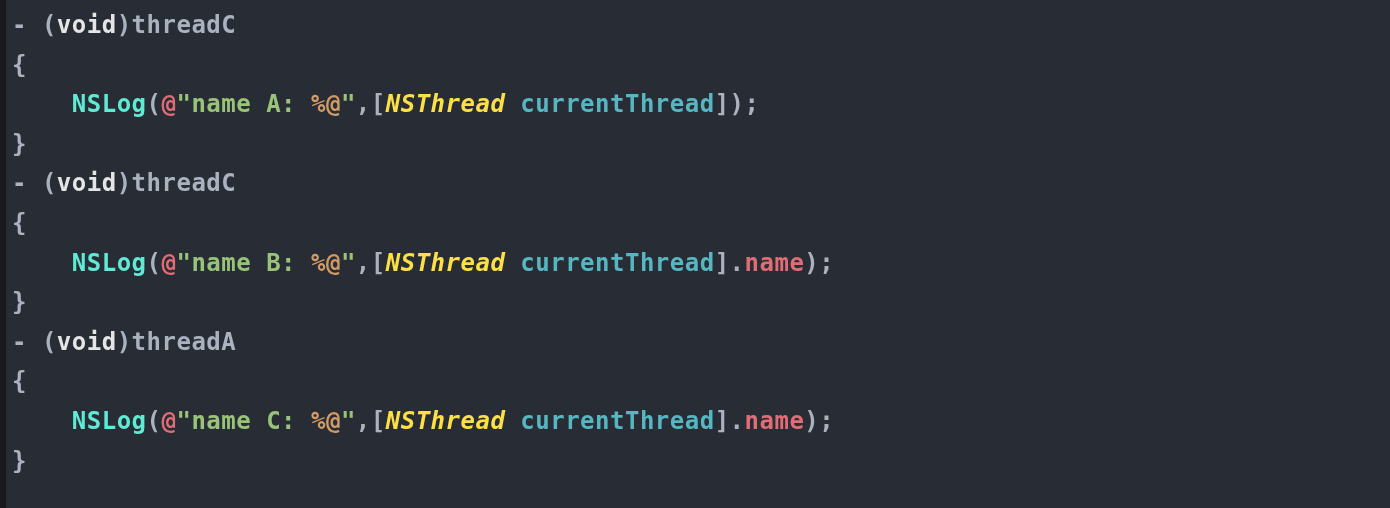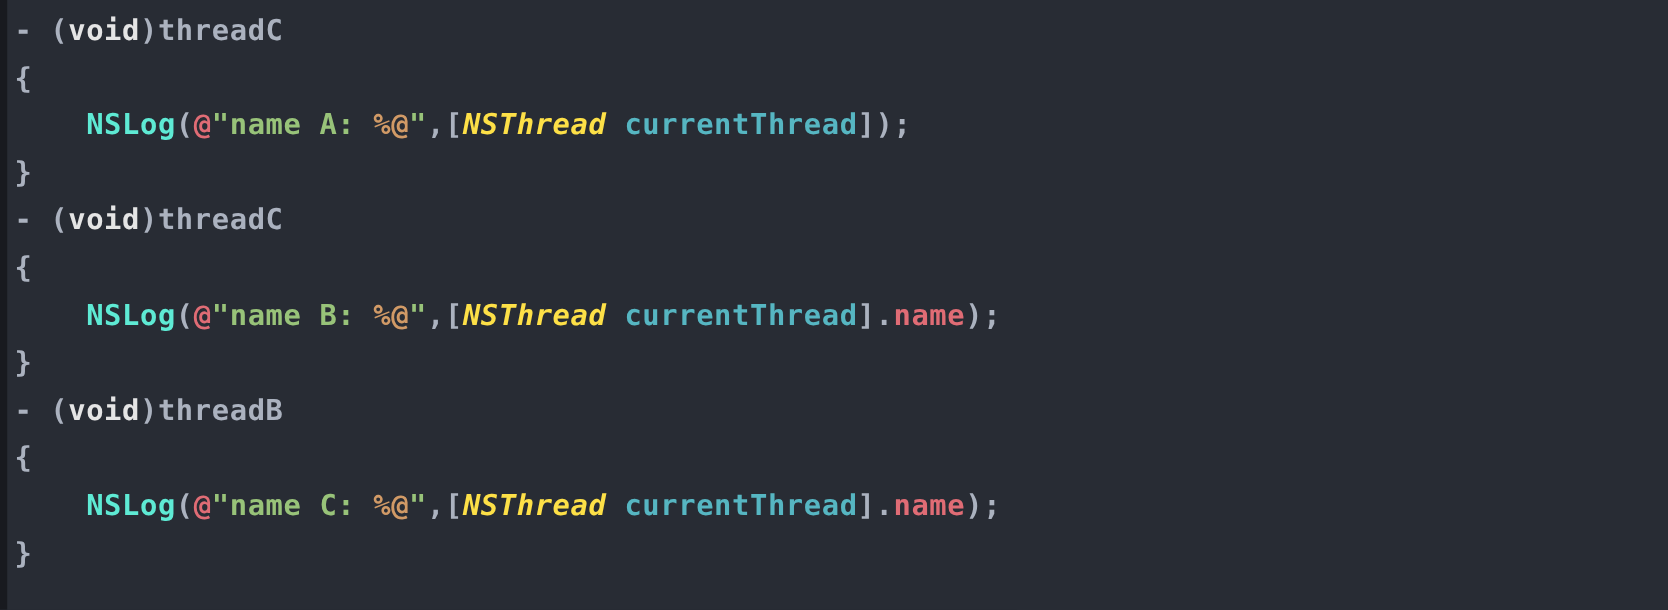--- a/index.html
+++ b/index.html
@@ -35,17 +35,17 @@
 <body>
 
 <pre><span class="tok-default"><span>- </span><span>(</span><span class="tok-keyword">void</span><span>)</span><span>threadC</span></span>
 <span class="tok-default"><span>{</span></span>
 <span class="tok-default"><span>    </span><span class="tok-func">NSLog</span><span>(</span><span class="tok-at">@</span><span class="tok-string">"</span><span class="tok-string">name A: </span><span class="tok-fmt">%@</span><span class="tok-string">"</span><span>,</span><span>[</span><span class="tok-class">NSThread</span><span> </span><span class="tok-method">currentThread</span><span>]</span><span>)</span><span>;</span></span>
 <span class="tok-default"><span>}</span></span>
 <span class="tok-default"><span>- </span><span>(</span><span class="tok-keyword">void</span><span>)</span><span>threadC</span></span>
 <span class="tok-default"><span>{</span></span>
 <span class="tok-default"><span>    </span><span class="tok-func">NSLog</span><span>(</span><span class="tok-at">@</span><span class="tok-string">"</span><span class="tok-string">name B: </span><span class="tok-fmt">%@</span><span class="tok-string">"</span><span>,</span><span>[</span><span class="tok-class">NSThread</span><span> </span><span class="tok-method">currentThread</span><span>]</span><span>.</span><span class="tok-prop">name</span><span>)</span><span>;</span></span>
 <span class="tok-default"><span>}</span></span>
-<span class="tok-default"><span>- </span><span>(</span><span class="tok-keyword">void</span><span>)</span><span>threadB</span></span>
+<span class="tok-default"><span>- </span><span>(</span><span class="tok-keyword">void</span><span>)</span><span>threadA</span></span>
 <span class="tok-default"><span>{</span></span>
 <span class="tok-default"><span>    </span><span class="tok-func">NSLog</span><span>(</span><span class="tok-at">@</span><span class="tok-string">"</span><span class="tok-string">name C: </span><span class="tok-fmt">%@</span><span class="tok-string">"</span><span>,</span><span>[</span><span class="tok-class">NSThread</span><span> </span><span class="tok-method">currentThread</span><span>]</span><span>.</span><span class="tok-prop">name</span><span>)</span><span>;</span></span>
 <span class="tok-default"><span>}</span></span>
 </pre>
 
 </body></html>

